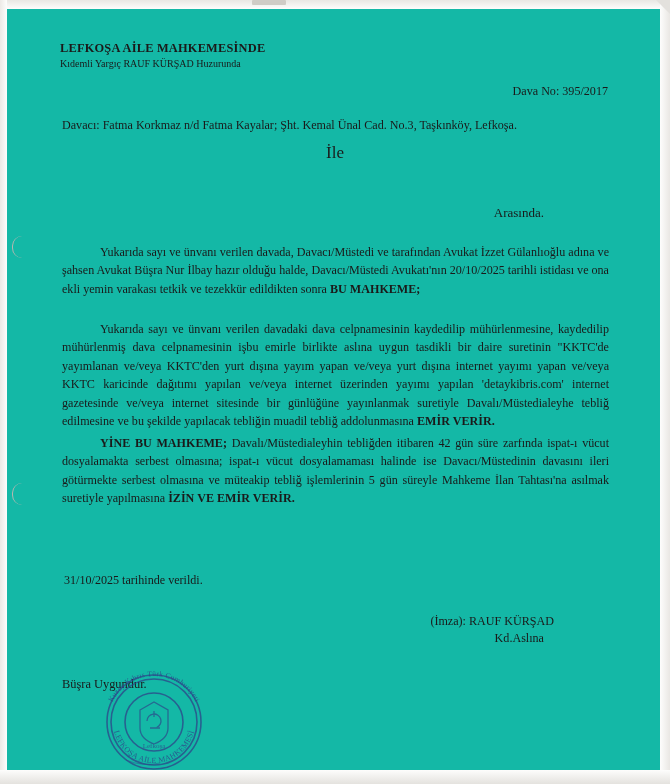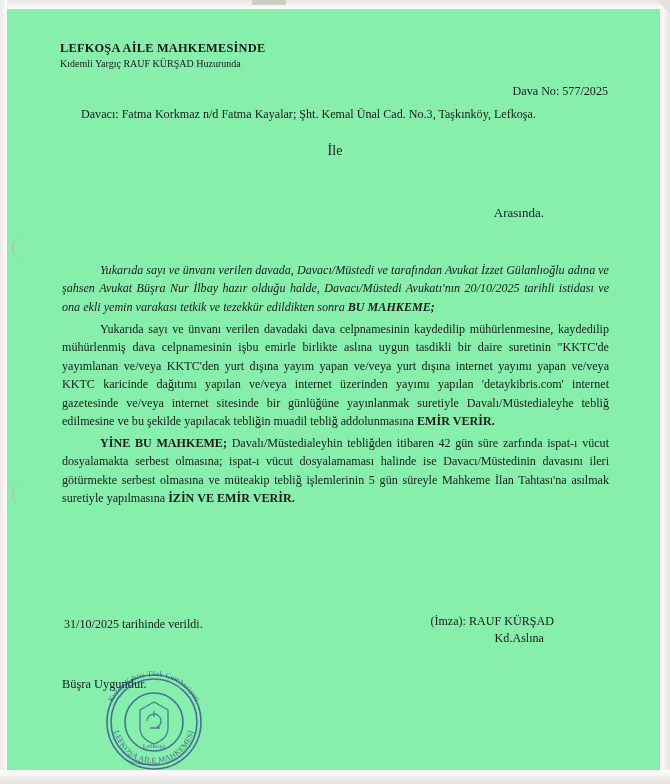--- a/index.html
+++ b/index.html
@@ -12,21 +12,21 @@
     background: #ffffff;
     font-family: "Liberation Serif", serif;
     color: #1a1a1a;
     overflow: hidden;
     position: relative;
   }
   .page {
     position: relative;
     width: 670px;
     height: 784px;
-    background: #86efac;
+    background: #14b8a6;
   }
   
   .scan-edge-top {
     position: absolute;
     top: 0; left: 0; right: 0;
     height: 9px;
     background: linear-gradient(to bottom, #e8e7e3, #fdfdfc);
   }
   .scan-edge-left {
     position: absolute;
@@ -81,56 +81,55 @@
     right: 62px;
     top: 84px;
     font-size: 12.1px;
   }
   .party-block {
     position: absolute;
     left: 62px;
     font-size: 12.1px;
     line-height: 1.4;
   }
-  .plaintiff { top: 106px; margin-left: 19px; }
+  .plaintiff { top: 117px; }
   .ile {
     position: absolute;
     top: 143px;
     left: 0;
     width: 670px;
     text-align: center;
-    font-size: 14px;
+    font-size: 17px;
   }
   .defendant { top: 177px; }
   .arasinda {
     position: absolute;
     top: 205px;
     right: 126px;
     font-size: 13px;
   }
   .para {
     position: absolute;
     left: 62px;
     width: 547px;
     font-size: 12.1px;
     line-height: 1.52;
     text-align: justify;
     text-indent: 38px;
   }
-  .p1 { top: 261px; font-style: italic; }
+  .p1 { top: 243px; }
   .p2 { top: 320px; }
   .p3 { top: 434px; }
   .b { font-weight: bold; }
   .dates {
     position: absolute;
     left: 64px;
     top: 572px;
     font-size: 12.1px;
     line-height: 1.42;
-    margin-top: 44px;
   }
   .signature {
     position: absolute;
     right: 116px;
     top: 613px;
     font-size: 12.1px;
     line-height: 1.42;
     text-align: left;
     margin-left: 16px;
   }
@@ -190,21 +189,21 @@
   <div class="binder-mark bm1"></div>
   <div class="binder-mark bm2"></div>
 
   <div class="content">
 
     <div class="court-header">
       <div class="line1">LEFKOŞA AİLE MAHKEMESİNDE</div>
       <div class="line2">Kıdemli Yargıç RAUF KÜRŞAD Huzurunda</div>
     </div>
 
-    <div class="case-no">Dava No: 577/2025</div>
+    <div class="case-no">Dava No: 395/2017</div>
 
     <div class="party-block plaintiff">Davacı: Fatma Korkmaz n/d Fatma Kayalar; Şht. Kemal Ünal Cad. No.3, Taşkınköy, Lefkoşa.</div>
 
     <div class="ile">İle</div>
 
 
     <div class="arasinda">Arasında.</div>
 
     <div class="para p1"><span>Yukarıda sayı ve ünvanı verilen davada, Davacı/Müstedi ve tarafından Avukat İzzet Gülanlıoğlu adına ve şahsen Avukat Büşra Nur İlbay hazır olduğu halde, Davacı/Müstedi Avukatı'nın 20/10/2025 tarihli istidası ve ona ekli yemin varakası tetkik ve tezekkür edildikten sonra </span><span class="b">BU MAHKEME;</span></div>
 

